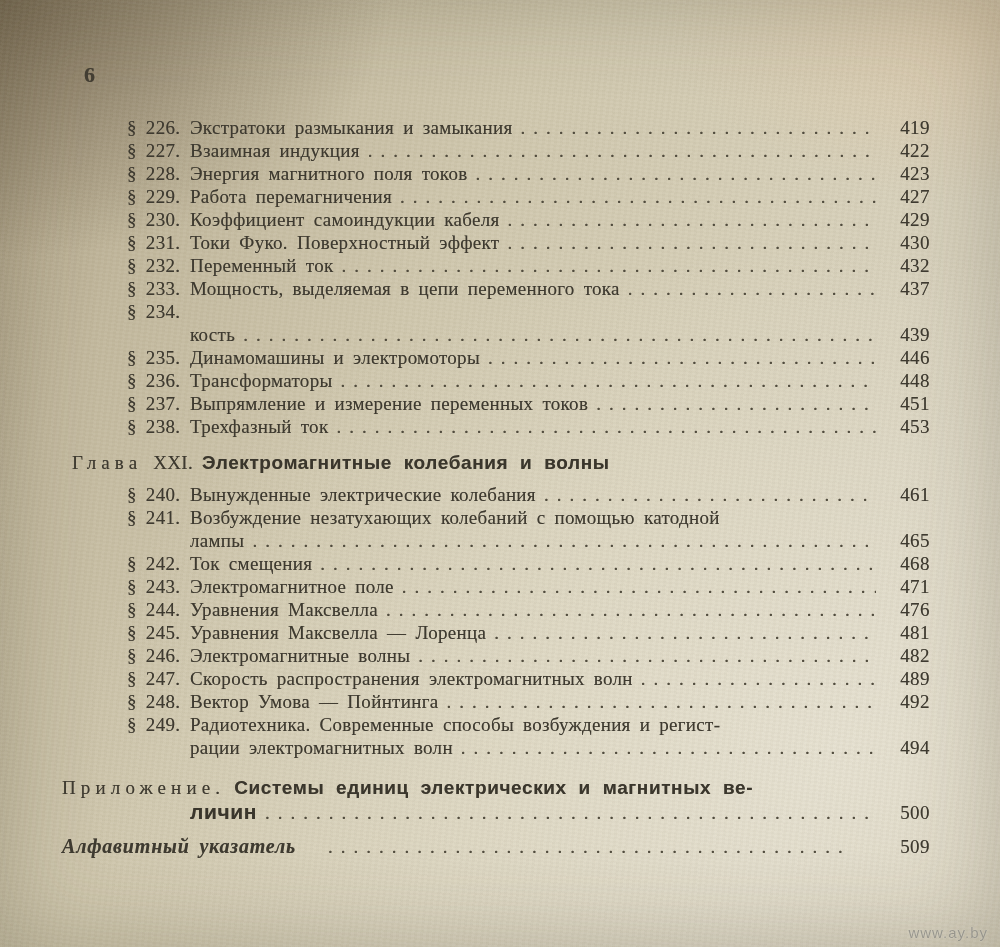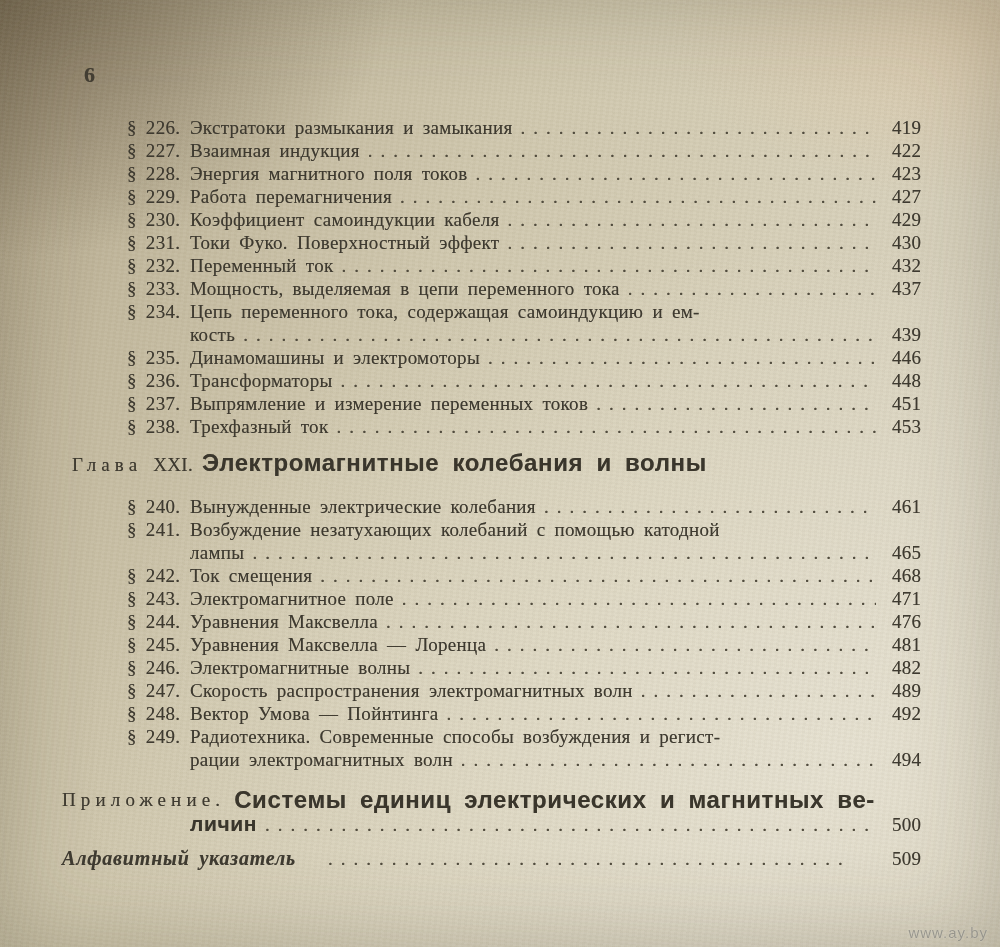--- a/index.html
+++ b/index.html
@@ -36,48 +36,48 @@
   .toc {
     position:absolute; left:62px; top:116px; width:876px;
     font-size:19px; line-height:23px;
     letter-spacing:0.3px; word-spacing:4px;
     text-shadow:0 0 0.5px rgba(62,56,46,0.5);
   }
   .row { display:flex; align-items:baseline; white-space:nowrap; }
   .row.entry, .row.entry-nopage { padding-left:65px; }
   .row .num { flex:none; width:63px; }
   .row.cont, .row.cont-bold { padding-left:128px; }
-  .row.chapter { padding-left:10px; margin-top:12px; margin-bottom:17px; line-height:26px; }
+  .row.chapter { padding-left:10px; margin-top:12px; margin-bottom:7px; line-height:26px; }
   .row.appendix { margin-top:16px; line-height:25px;align-items:center; }
   .row.index { margin-top:10px; line-height:25px;gap:24px; }
   .chapter-label, .appendix-label { letter-spacing:0.27em; }
   .chapter-num { margin-left:2px; }
   .bold-title {
     font-family:"Liberation Sans", sans-serif;
-    font-weight:700; font-size:24px;
+    font-weight:700; font-size:19px;
     letter-spacing:0.6px; word-spacing:6px;
     color:#3a362c; margin-left:9px;
   }
   .row.cont-bold .text {
     font-family:"Liberation Sans", sans-serif;
     font-weight:700; font-size:21px; letter-spacing:0.6px; color:#3a362c;
   }
   .row.index .text {
     font-style:italic; font-weight:600; font-size:20px; letter-spacing:0.8px;
   }
   .leader {
     flex:1 1 auto; overflow:hidden; white-space:nowrap;
     margin-left:8px; margin-right:16px;
     color:#514c3e;
   }
   .leader::after {
     content:"....................................................................................";
     letter-spacing:8px; font-size:19px;
   }
-  .page-col { flex:none; width:46px; text-align:left; color:#3e3a30; }
+  .page-col { flex:none; width:46px; text-align:center; color:#3e3a30; }
   .watermark {
     position:absolute; right:12px; bottom:6px;
     font-family:"Liberation Sans", sans-serif;
     font-size:15px; letter-spacing:1px;
     color:rgba(148,145,136,0.95);
     text-shadow:0 0 1px rgba(255,255,255,0.5);
   }
 </style>
 </head>
 <body>
@@ -128,21 +128,20 @@
         <span class="page-col">432</span>
       </div>
       <div class="row entry">
         <span class="num">§ 233.</span>
         <span class="text">Мощность, выделяемая в цепи переменного тока</span>
         <span class="leader"></span>
         <span class="page-col">437</span>
       </div>
       <div class="row entry-nopage">
         <span class="num">§ 234.</span>
-        <span class="text">Цепь переменного тока, содержащая самоиндукцию и ем-</span>
       </div>
       <div class="row cont">
         <span class="text">кость</span>
         <span class="leader"></span>
         <span class="page-col">439</span>
       </div>
       <div class="row entry">
         <span class="num">§ 235.</span>
         <span class="text">Динамомашины и электромоторы</span>
         <span class="leader"></span>

